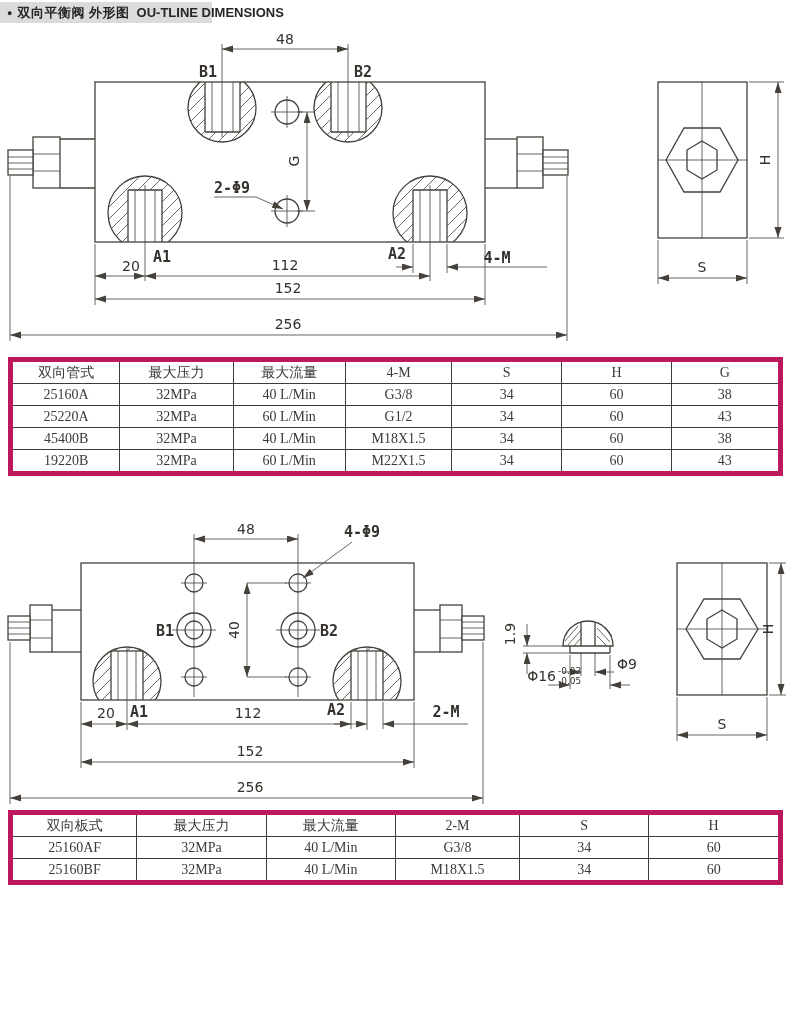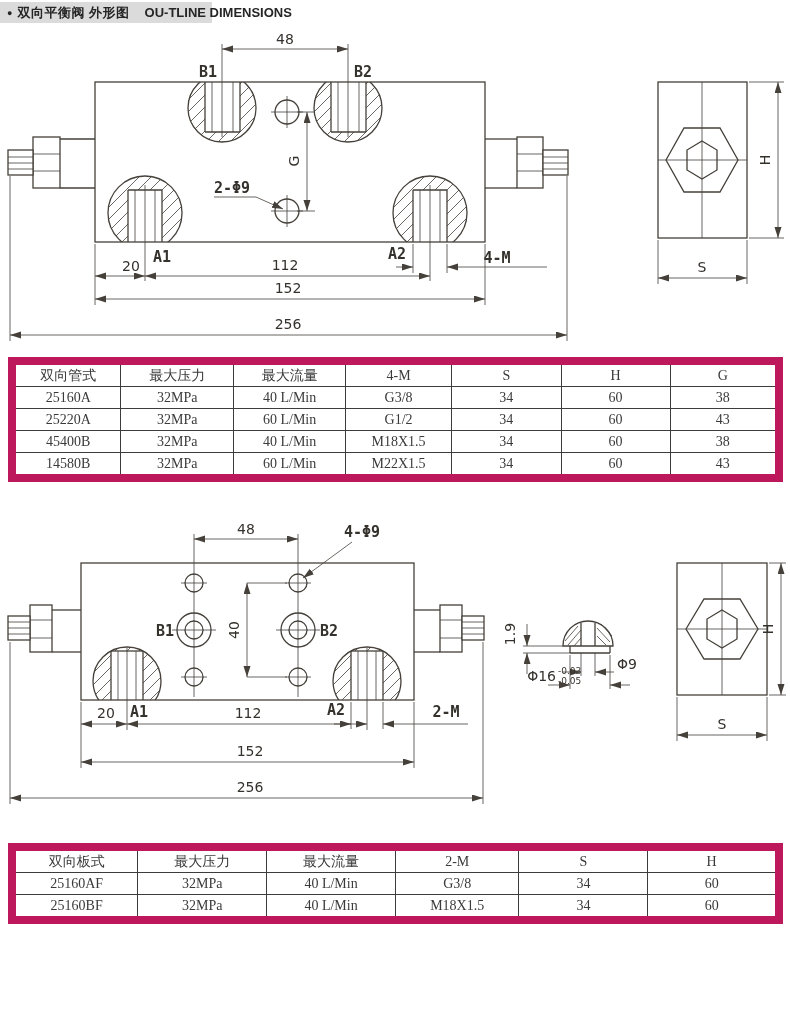--- a/index.html
+++ b/index.html
@@ -3,31 +3,31 @@
 <meta charset="utf-8">
 <style>
   html,body{margin:0;padding:0;background:#ffffff;}
   .page{position:relative;width:790px;height:1033px;background:#fff;overflow:hidden;
         font-family:"Liberation Sans", sans-serif;}
   .header-bar{position:absolute;left:0;top:2px;width:212px;height:21px;background:#dbdbdb;
         display:flex;align-items:center;padding-left:7px;box-sizing:border-box;
         font-family:"Liberation Sans",sans-serif;font-size:13px;font-weight:bold;color:#262626;
         white-space:nowrap;}
   .header-bar .bullet{font-size:9px;margin-right:5px;}
-  .header-bar .zh{margin-right:15px;letter-spacing:.5px;}
+  .header-bar .zh{margin-right:7px;letter-spacing:.5px;}
   svg{position:absolute;left:0;}
   svg text{fill:#35312c;font-family:"DejaVu Sans",sans-serif;font-size:14px;}
   svg text.lbl{font-family:"DejaVu Sans Mono",monospace;font-weight:600;font-size:15px;}
   svg text.sm{font-size:9px;}
   .ln{stroke:#45403a;stroke-width:1.3;fill:none;}
   .thin{stroke:#45403a;stroke-width:.8;fill:none;}
   .wfill{fill:#ffffff;}
   table.spec{position:absolute;left:8px;width:775px;border-collapse:collapse;table-layout:fixed;
         font-family:"Liberation Serif","DejaVu Serif",serif;font-size:14px;color:#3a3a3a;
-        border:8px solid #be185d;}
+        border:5px solid #be185d;}
   table.spec th,table.spec td{border:1px solid #3c3c3c;text-align:center;font-weight:normal;
         height:21px;padding:0;overflow:hidden;white-space:nowrap;}
   table.spec th{font-size:14px;}
 </style>
 </head>
 <body>
 
 <div class="page">
 
   <div class="header-bar">
@@ -310,21 +310,21 @@
       <tr>
         <td>45400B</td>
           <td>32MPa</td>
           <td>40 L/Min</td>
           <td>M18X1.5</td>
           <td>34</td>
           <td>60</td>
           <td>38</td>
       </tr>
       <tr>
-        <td>14580B</td>
+        <td>19220B</td>
           <td>32MPa</td>
           <td>60 L/Min</td>
           <td>M22X1.5</td>
           <td>34</td>
           <td>60</td>
           <td>43</td>
       </tr>
     </tbody>
   </table>
 
@@ -540,21 +540,21 @@
       </g>
       <g>
         <line class="thin" x1="677" y1="697" x2="677" y2="741"></line>
           <line class="thin" x1="767" y1="697" x2="767" y2="741"></line>
         <line class="thin" x1="677" y1="735" x2="767" y2="735" marker-start="url(#aS)" marker-end="url(#aE)"></line>
         <text x="722" y="729" text-anchor="middle">S</text>
       </g>
     </g>
   </svg>
 
-  <table class="spec" id="table2" style="top:843px">
+  <table class="spec" id="table2" style="top:810px">
     <colgroup>
         <col style="width:16.4%">
         <col style="width:16.8%">
         <col style="width:16.8%">
         <col style="width:16.1%">
         <col style="width:16.8%">
         <col style="width:17.1%">
       </colgroup>
     <thead>
       <tr>

